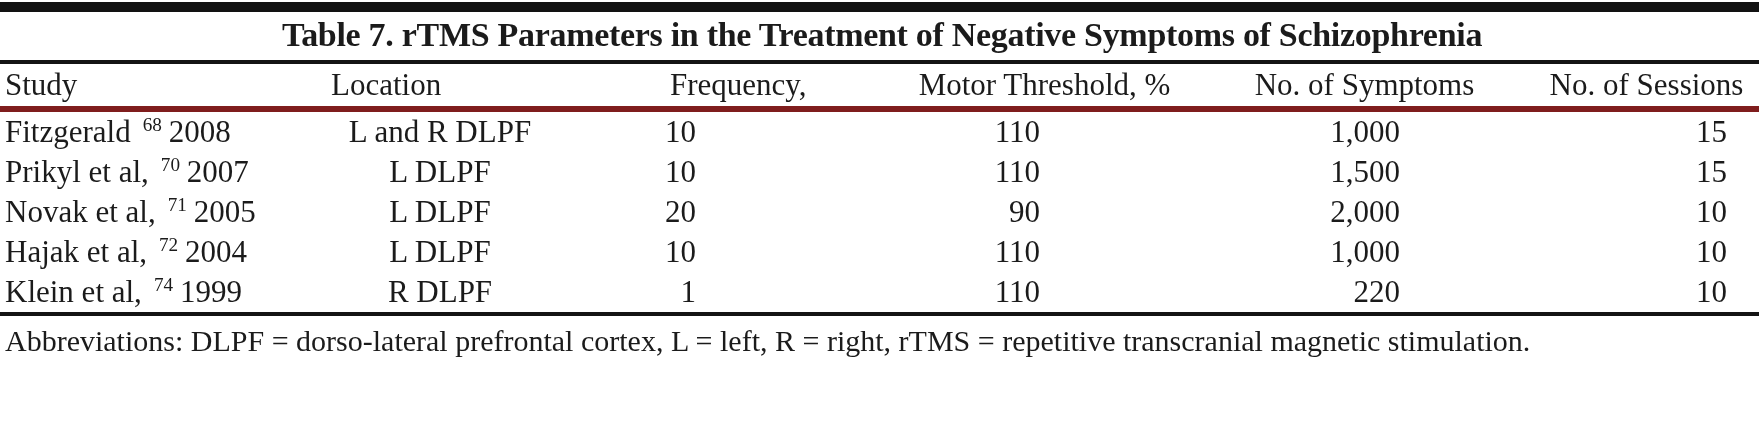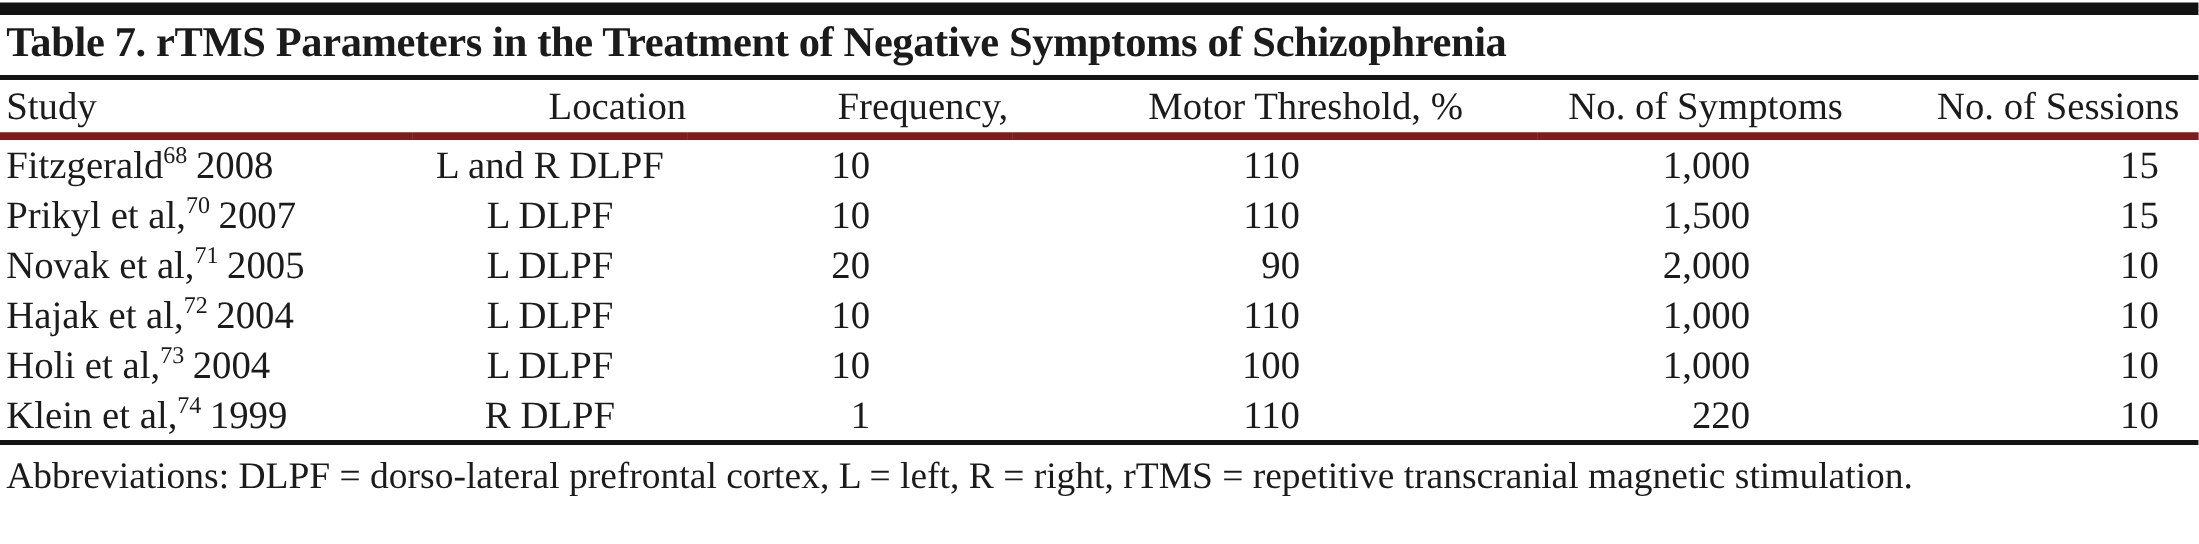--- a/index.html
+++ b/index.html
@@ -21,20 +21,21 @@
     height: 10px;
     background: #121212;
   }
   .title {
     height: 44px;
     padding: 4px 0 0 5px;
     font-size: 34px;
     font-weight: bold;
     letter-spacing: -0.3px;
     white-space: nowrap;
+    text-align: center;
   }
   .rule { background: #141414; width: 1759px; }
   .rule-title { height: 4px; }
   .rule-after-data { height: 4px; }
 
   table.data {
     width: 1759px;
     border-collapse: collapse;
     table-layout: fixed;
     font-size: 31px;
@@ -47,38 +48,39 @@
     white-space: nowrap;
     overflow: hidden;
   }
   table.data td {
     height: 38px;
     vertical-align: middle;
     white-space: nowrap;
     overflow: hidden;
   }
   .h-study { text-align: left; padding-left: 5px; }
-  .h-loc   { text-align: right; margin-top: 40px; }
+  .h-loc   { text-align: left; margin-top: 40px; }
   .h-freq  { text-align: center; padding-left: 120px; }
   .h-mt    { text-align: center; padding-left: 50px; }
   .h-stim  { text-align: center; padding-left: 20px; }
   .h-sess  { text-align: center; padding-left: 55px; }
 
   td.c-study { text-align: left; padding-left: 5px; }
   td.c-loc   { text-align: center; }
   td.num     { text-align: right; }
   td.c-freq  { padding-right: 114px; }
   td.c-mt    { padding-right: 190px; }
   td.c-stim  { padding-right: 80px; }
   td.c-sess  { padding-right: 32px; }
 
   sup {
     font-size: 0.62em;
     line-height: 0;
     vertical-align: super;
+    margin-left: 12px;
   }
   .yr { margin-left: 0.22em; text-align: right; }
 
   .footnote {
     height: 46px;
     padding: 8px 0 0 5px;
     font-size: 30px;
     white-space: nowrap;
   }
 </style>
@@ -139,28 +141,20 @@
       </tr>
       <tr>
         <td class="c-study"><span>Hajak et al,</span><sup>72</sup><span class="yr">2004</span></td>
         <td class="c-loc">L DLPF</td>
         <td class="num c-freq">10</td>
         <td class="num c-mt">110</td>
         <td class="num c-stim">1,000</td>
         <td class="num c-sess">10</td>
       </tr>
       <tr>
-        <td class="c-study"><span>Holi et al,</span><sup>73</sup><span class="yr">2004</span></td>
-        <td class="c-loc">L DLPF</td>
-        <td class="num c-freq">10</td>
-        <td class="num c-mt">100</td>
-        <td class="num c-stim">1,000</td>
-        <td class="num c-sess">10</td>
-      </tr>
-      <tr>
         <td class="c-study"><span>Klein et al,</span><sup>74</sup><span class="yr">1999</span></td>
         <td class="c-loc">R DLPF</td>
         <td class="num c-freq">1</td>
         <td class="num c-mt">110</td>
         <td class="num c-stim">220</td>
         <td class="num c-sess">10</td>
       </tr>
     </tbody>
   </table>
 

